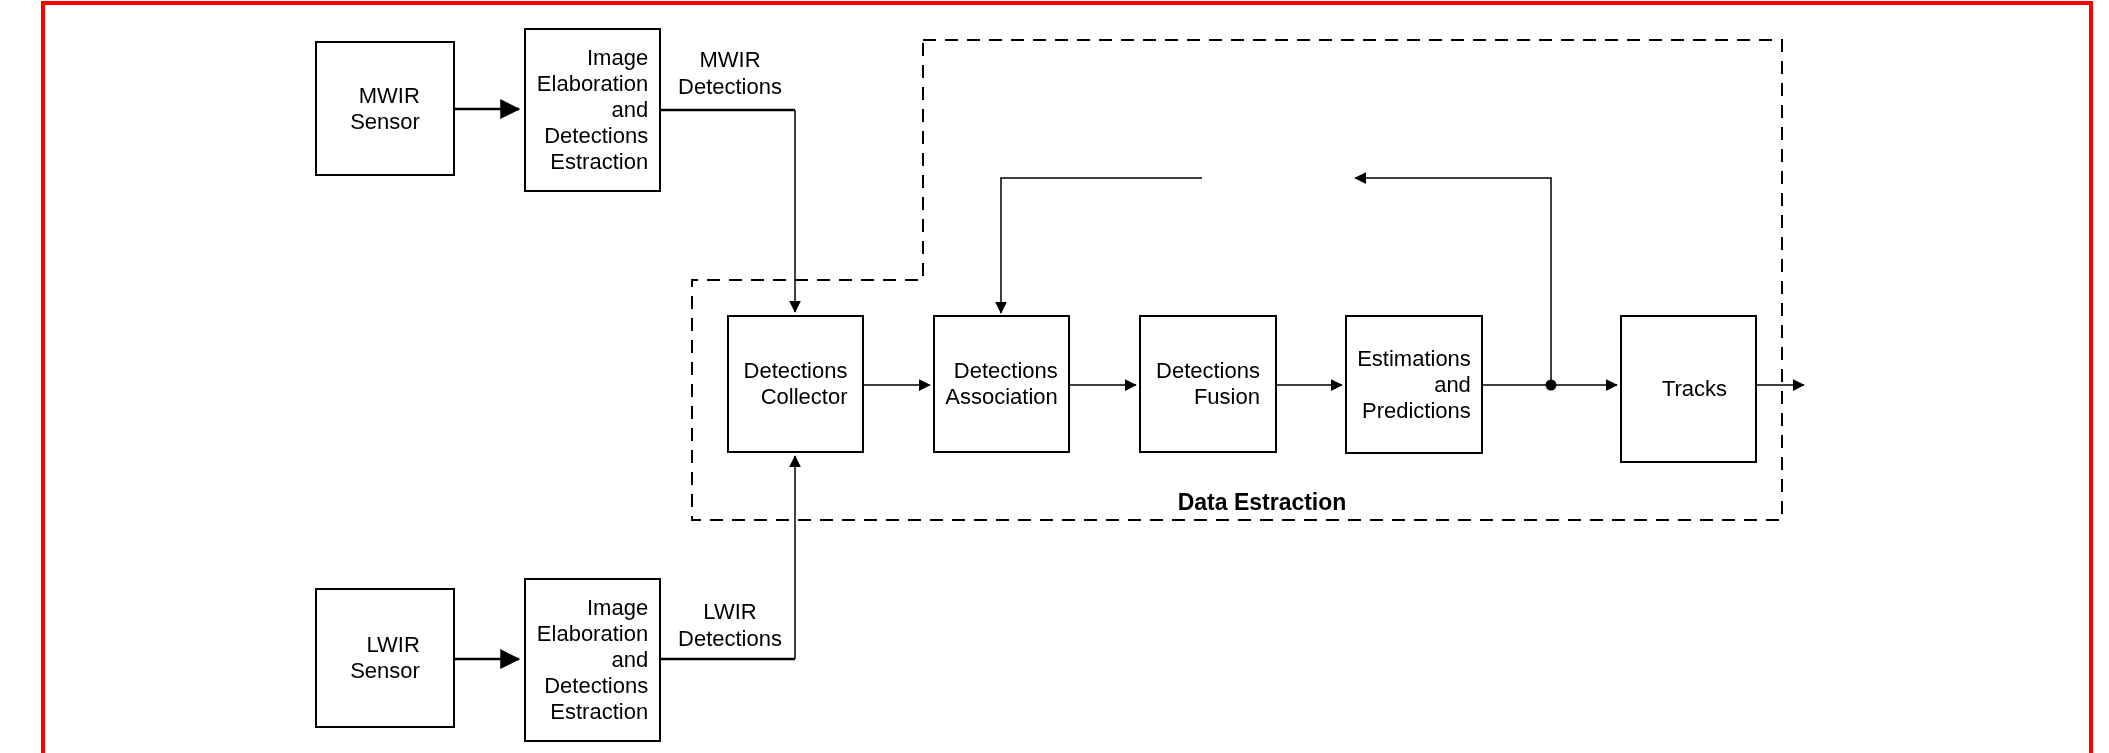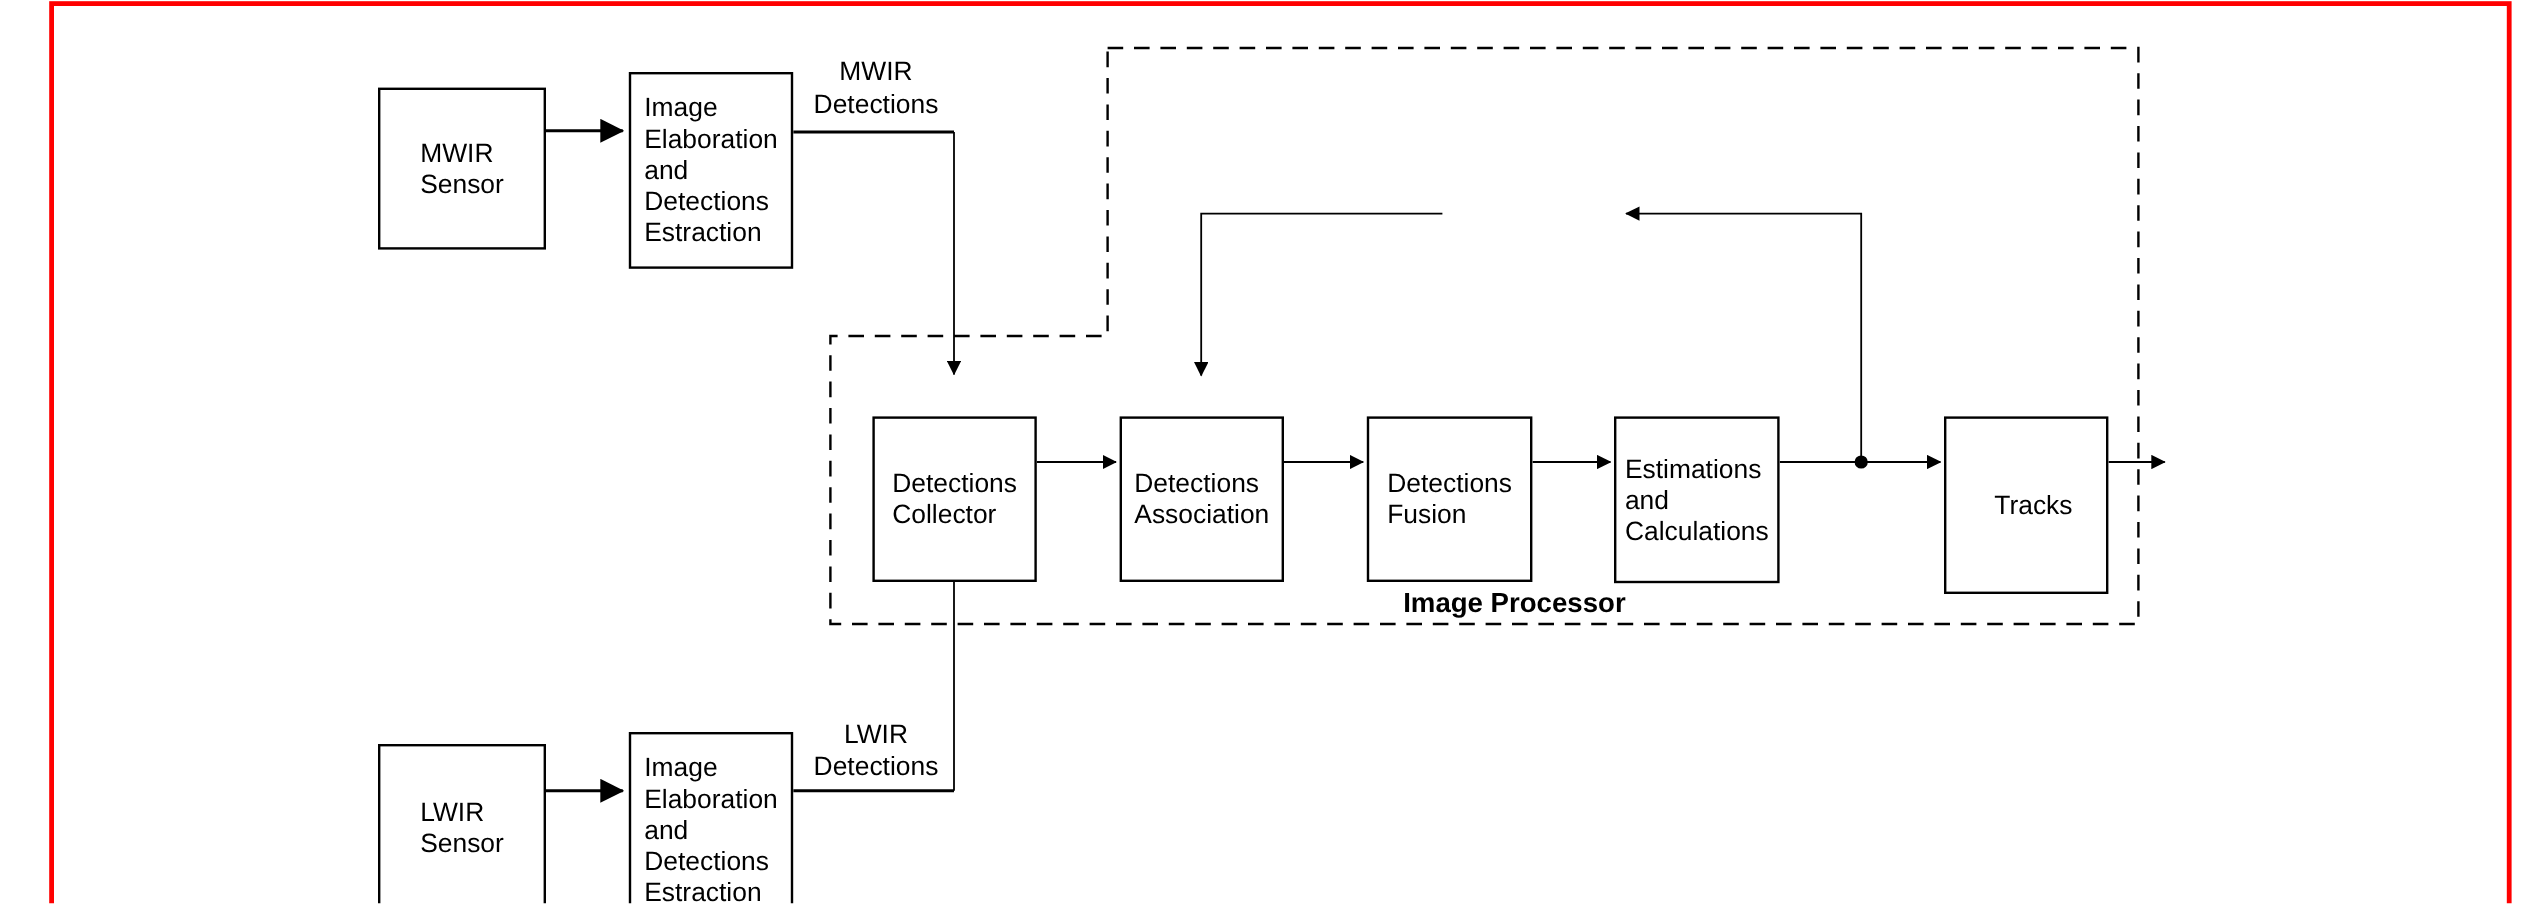--- a/index.html
+++ b/index.html
@@ -30,22 +30,22 @@
   .wires .thick{stroke-width:2.5px;}
   .wires .dashed{stroke-width:2px;stroke-dasharray:13 9;}
   .wires circle{fill:var(--line);}
   #arrow path{fill:var(--line);stroke:none;}
   .box{
     position:absolute;
     box-sizing:border-box;
     border:2px solid var(--line);
     background:var(--bg);
     display:flex;align-items:center;justify-content:center;
-    text-align:left;
-    font-size:22px;line-height:26px;margin-top:32px;
+    text-align:right;
+    font-size:22px;line-height:26px;
   }
   .box span{white-space:pre-line;}
   .flow-label{
     position:absolute;
     text-align:center;
     font-size:22px;line-height:27px;
     white-space:pre-line;
   }
   .region-label{
     position:absolute;
@@ -127,29 +127,29 @@
   </div>
 
   <div class="box" style="left:1139px;top:315px;width:138px;height:138px;">
     <span>Detections
 Fusion</span>
   </div>
 
   <div class="box" style="left:1345px;top:315px;width:138px;height:139px;">
     <span>Estimations
 and
-Calculations</span>
+Predictions</span>
   </div>
 
   <div class="box" style="left:1620px;top:315px;width:137px;height:148px;padding-left:12px;">
     <span>Tracks</span>
   </div>
 
 
   <div class="flow-label" style="left:650px;top:46px;width:160px;">MWIR
 Detections</div>
 
   <div class="flow-label" style="left:650px;top:598px;width:160px;">LWIR
 Detections</div>
 
-  <div class="region-label" style="left:1162px;top:489px;width:200px;">Image Processor</div>
+  <div class="region-label" style="left:1162px;top:489px;width:200px;">Data Estraction</div>
 
 </div>
 
 </body></html>

